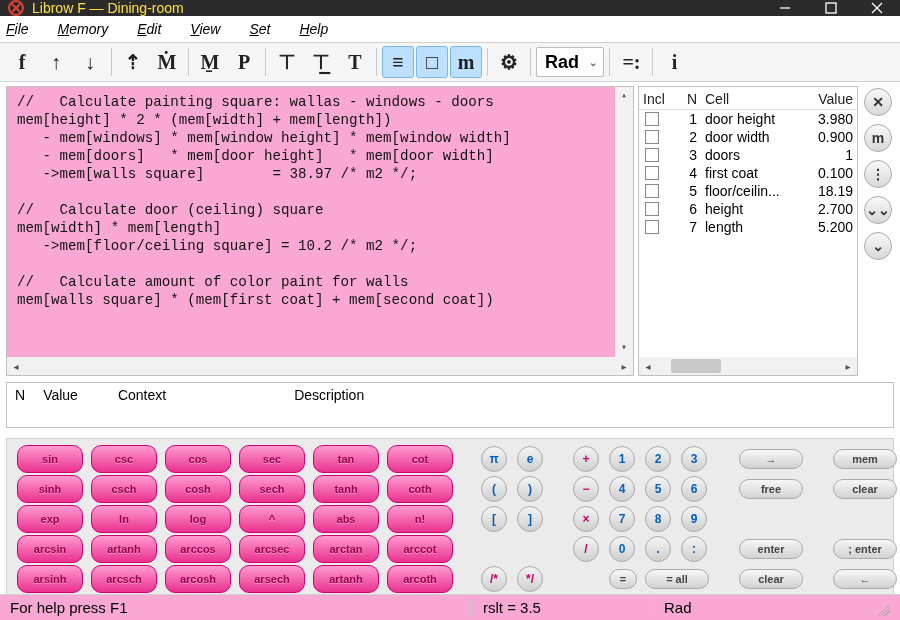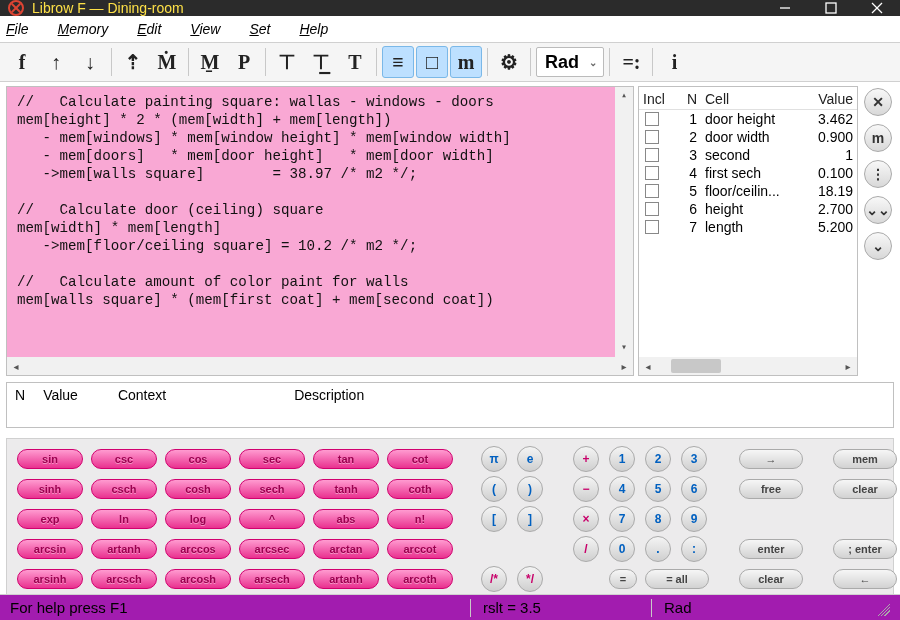--- a/index.html
+++ b/index.html
@@ -42,27 +42,27 @@
   .memrow .c-cell { flex: 1; padding-left: 8px; white-space: nowrap; overflow: hidden; text-overflow: ellipsis; }
   .memrow .c-val { width: 44px; text-align: right; }
   .mem-hscroll { height: 18px; background: #f1f1f1; display:flex; margin-top:auto; }
   .mem-hscroll .arr { width:18px;display:flex;align-items:center;justify-content:center;font-size:10px;color:#555; }
   .mem-hscroll .track { flex:1; position:relative; }
   .mem-hscroll .thumb { position:absolute; left:14px; top:2px; width:50px; height:14px; background:#c8c8c8; border-radius:2px; }
   .sidebtns { width: 32px; display: flex; flex-direction: column; gap: 8px; align-items: center; padding-top: 2px; margin-left: 4px; }
   .sbtn { width: 28px; height: 28px; border-radius: 50%; background: linear-gradient(#f8f8f8,#d8d8d8); border: 1px solid #aaa; display:flex;align-items:center;justify-content:center;font-size:14px;font-weight:bold;color:#333; }
   .msgpanel { height: 46px; margin: 6px 6px 0 6px; border: 1px solid #c0c0c0; background: #fff; display: flex; align-items: flex-start; padding: 4px 8px; font-size: 14px; gap: 18px; }
   .keypad { margin: 10px 6px 0 6px; background: #ecebec; border: 1px solid #d0d0d0; padding: 8px 10px; display: grid; grid-template-columns: repeat(6, 66px) 12px 28px 28px 12px 28px 28px 28px 28px 14px 64px 14px 64px; grid-auto-rows: 24px; gap: 6px 8px; align-items: center; }
-  .fnbtn { height: 20px; border-radius: 10px; background: linear-gradient(#ff9bd0,#e9318f); color: #9b004f; border: 1px solid #d1006f; font-size: 11px; font-weight: bold; display:flex;align-items:center;justify-content:center; text-shadow: 0 1px 0 rgba(255,255,255,.4); }
+  .fnbtn { height: 28px; border-radius: 10px; background: linear-gradient(#ff9bd0,#e9318f); color: #9b004f; border: 1px solid #d1006f; font-size: 11px; font-weight: bold; display:flex;align-items:center;justify-content:center; text-shadow: 0 1px 0 rgba(255,255,255,.4); }
   .rbtn { width: 26px; height: 26px; border-radius: 50%; background: linear-gradient(#f4f4f4,#cfcfcf); border:1px solid #aaa; display:flex;align-items:center;justify-content:center;font-size:12px;font-weight:bold;color:#444; }
   .rbtn.blue { color:#0060c0; }
   .rbtn.pink { color:#c8006a; }
   .gbtn { height: 20px; border-radius: 10px; background: linear-gradient(#f6f6f6,#d2d2d2); border:1px solid #aaa; font-size:11px; font-weight:bold; color:#444; display:flex;align-items:center;justify-content:center; }
   .spacer { }
-  .statusbar { position: absolute; left:0; right:0; bottom:0; height: 26px; border-top: 1px solid #d0d0d0; background: #a21caf; display:flex; align-items:center; padding: 0 10px; font-size: 15px; }
+  .statusbar { position: absolute; left:0; right:0; bottom:0; height: 26px; border-top: 1px solid #d0d0d0; background: #f9a8d4; display:flex; align-items:center; padding: 0 10px; font-size: 15px; }
   .statusbar .sseg { padding: 0 12px; }
   .statusbar .ssep { width:1px; height:18px; background:#c8c8c8; }
   .statusbar .grip { margin-left:auto; width:16px;height:16px; background:
      linear-gradient(135deg, transparent 60%, #aaa 60%, #aaa 65%, transparent 65%,
                               transparent 70%, #aaa 70%, #aaa 75%, transparent 75%,
                               transparent 80%, #aaa 80%, #aaa 85%, transparent 85%); }
 </style>
 </head>
 <body>
 
@@ -161,44 +161,44 @@
         <div class="c-cell">Cell</div>
         <div class="c-val">Value</div>
       </div>
       <div id="memrows">
           <div class="memrow">
             <div class="c-incl">
               <div class="cb"></div>
             </div>
             <div class="c-n">1</div>
             <div class="c-cell">door height</div>
-            <div class="c-val">3.462</div>
+            <div class="c-val">3.980</div>
           </div>
           <div class="memrow">
             <div class="c-incl">
               <div class="cb"></div>
             </div>
             <div class="c-n">2</div>
             <div class="c-cell">door width</div>
             <div class="c-val">0.900</div>
           </div>
           <div class="memrow">
             <div class="c-incl">
               <div class="cb"></div>
             </div>
             <div class="c-n">3</div>
-            <div class="c-cell">second</div>
+            <div class="c-cell">doors</div>
             <div class="c-val">1</div>
           </div>
           <div class="memrow">
             <div class="c-incl">
               <div class="cb"></div>
             </div>
             <div class="c-n">4</div>
-            <div class="c-cell">first sech</div>
+            <div class="c-cell">first coat</div>
             <div class="c-val">0.100</div>
           </div>
           <div class="memrow">
             <div class="c-incl">
               <div class="cb"></div>
             </div>
             <div class="c-n">5</div>
             <div class="c-cell">floor/ceilin...</div>
             <div class="c-val">18.19</div>
           </div>

